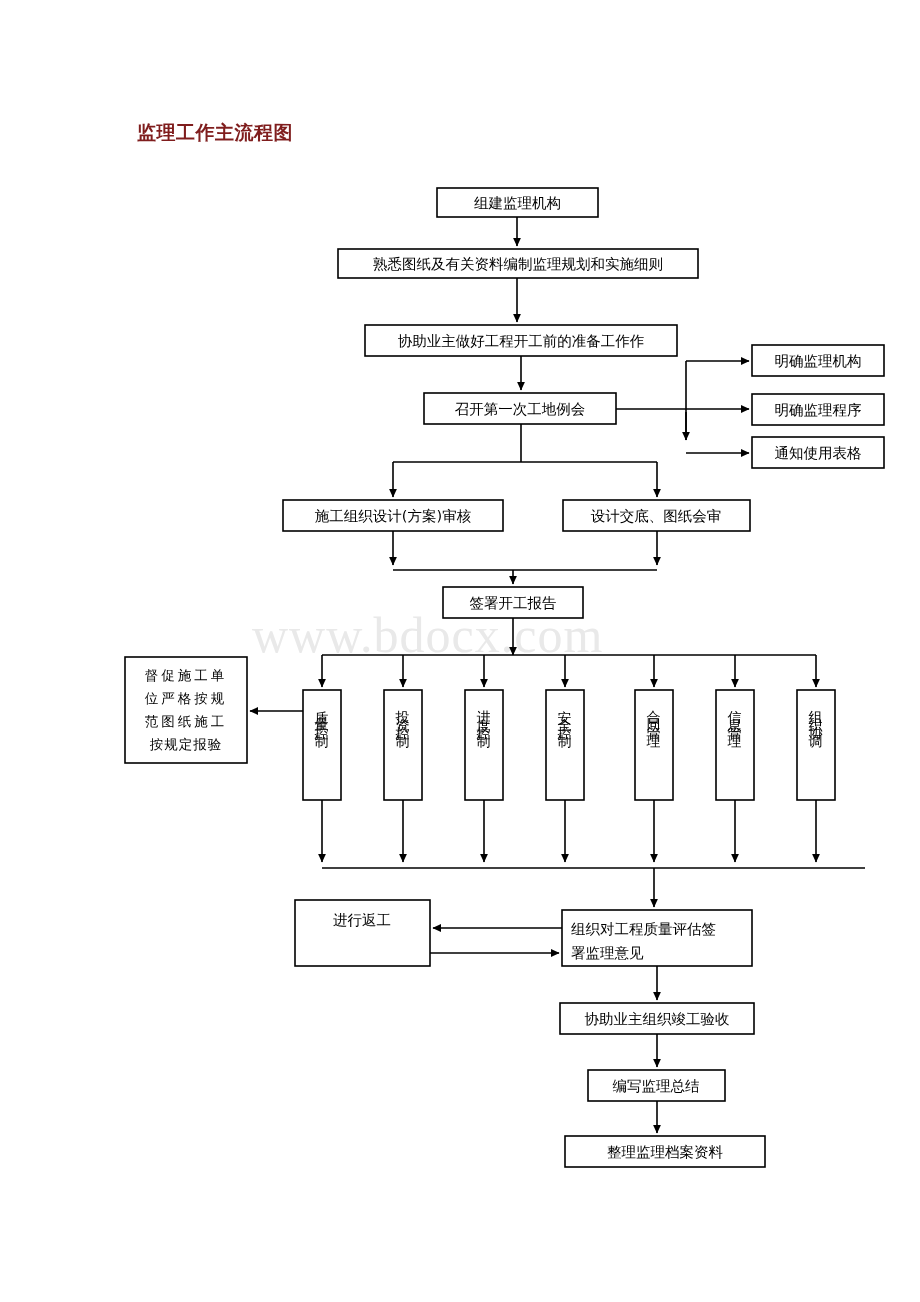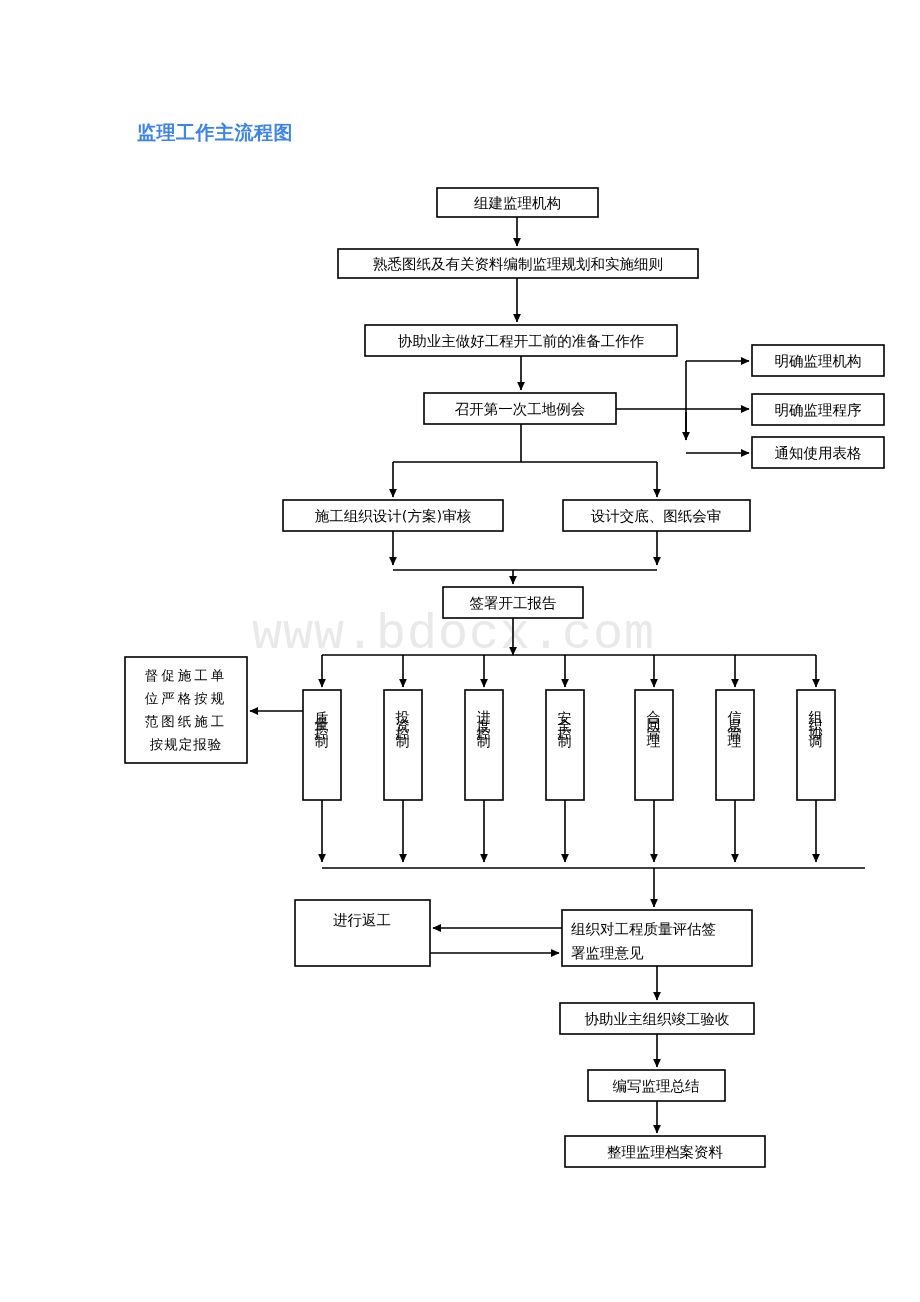--- a/index.html
+++ b/index.html
@@ -19,33 +19,33 @@
     left: 0; top: 0;
     width: 920px;
     height: 1302px;
   }
   #chart-title {
     position: absolute;
     left: 137px;
     top: 120px;
     font-size: 19px;
     font-weight: bold;
-    color: #3b82f6;
+    color: #7f1d1d;
     letter-spacing: 0.5px;
     white-space: nowrap;
   }
   #watermark {
     position: absolute;
     left: 252px;
     top: 606px;
     font-size: 50px;
     color: #e9e9e9;
     letter-spacing: 1px;
     white-space: nowrap;
-    font-family: Liberation Mono, monospace;
+    font-family: Liberation Serif, serif;
     user-select: none;
   }
   svg#flow {
     position: absolute;
     left: 0; top: 0;
     width: 920px;
     height: 1302px;
   }
   .nbox {
     fill: #ffffff;

